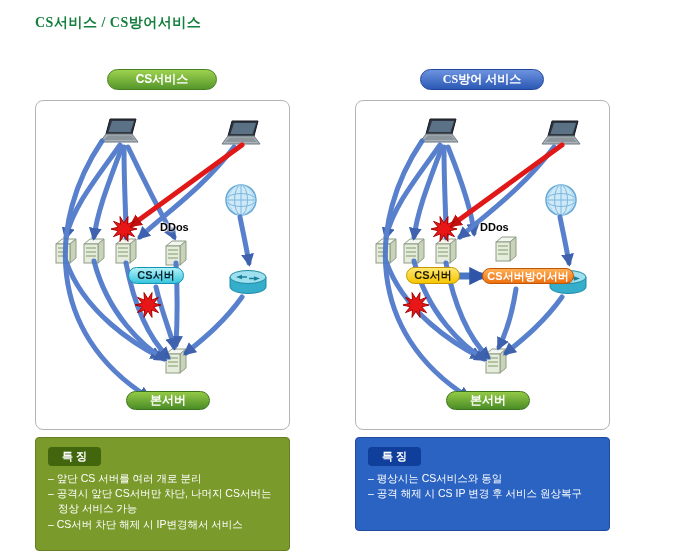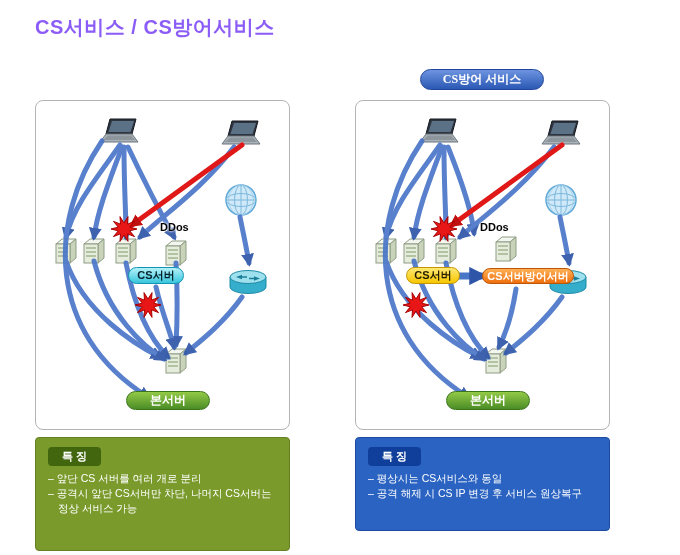--- a/index.html
+++ b/index.html
@@ -1,20 +1,20 @@
 <!DOCTYPE html>
 <html><head>
 <meta charset="utf-8">
 <style>
   * { margin:0; padding:0; box-sizing:border-box; }
   html,body { background:#fff; }
   body { font-family:"Liberation Sans","DejaVu Sans",sans-serif; }
   .stage { position:relative; width:680px; height:555px; background:#fff; overflow:hidden; }
 
-  .title { position:absolute; left:35px; top:14px; font-size:20px; font-weight:bold; color:#8b5cf6; letter-spacing:0.5px; }
+  .title { position:absolute; left:35px; top:14px; font-size:14px; font-weight:bold; color:#15803d; letter-spacing:0.5px;font-family:Liberation Serif, serif; }
 
   .badge { position:absolute; top:69px; height:21px; line-height:19px; text-align:center;
            color:#fff; font-weight:bold; font-size:12px; border-radius:11px; }
   .badge-green { left:107px; width:110px; background:linear-gradient(#9ed24f,#55962b); border:1px solid #46801f; }
   .badge-blue  { left:420px; width:124px; background:linear-gradient(#6d94e0,#2b58b4); border:1px solid #20459a;font-family:Liberation Serif, serif; }
 
   .panel { position:absolute; top:100px; width:255px; height:330px; background:#fff;
            border:1px solid #b4b4b4; border-radius:8px; }
   .panel-left  { left:35px; }
   .panel-right { left:355px; }
@@ -78,20 +78,21 @@
       <line x1="17" y1="2" x2="17" y2="32" stroke="#7db8dd"></line>
     </g>
     <polygon id="icon-burst" fill="#e81616" stroke="#a80000" stroke-width="1" points="26,13 18.7,14.85 23.5,20.6 16.5,17.85 17,25.4 13,19 9,25.4 9.5,17.85 2.5,20.6 7.3,14.85 0,13 7.3,11.15 2.5,5.4 9.5,8.15 9,0.6 13,7 17,0.6 16.5,8.15 23.5,5.4 18.7,11.15"></polygon>
   </defs>
 </svg>
 
 <div class="stage">
 
   <div class="title">CS서비스 / CS방어서비스</div>
 
+  <div class="badge badge-green">CS서비스</div>
   <div class="badge badge-blue">CS방어 서비스</div>
 
   <div class="panel panel-left">
     <svg class="diagram" viewBox="0 0 253 328" xmlns="http://www.w3.org/2000/svg">
       <defs>
         <marker id="abL" viewBox="0 0 10 10" refX="7" refY="5" markerWidth="2.6" markerHeight="2.6" orient="auto">
           <path d="M0,0 L10,5 L0,10 Z" fill="#2f55a8"></path>
         </marker>
         <marker id="arL" viewBox="0 0 10 10" refX="7" refY="5" markerWidth="2.6" markerHeight="2.6" orient="auto">
           <path d="M0,0 L10,5 L0,10 Z" fill="#c01010"></path>
@@ -181,20 +182,21 @@
     <div class="pill pill-yellow">CS서버</div>
     <div class="pill pill-orange">CS서버방어서버</div>
     <div class="pill pill-green">본서버</div>
   </div>
 
   <div class="features features-left">
     <span class="tab">특 징</span>
     <ul>
       <li>– 앞단 CS 서버를 여러 개로 분리</li>
       <li>– 공격시 앞단 CS서버만 차단, 나머지 CS서버는 정상 서비스 가능</li>
+      <li>– CS서버 차단 해제 시 IP변경해서 서비스</li>
     </ul>
   </div>
 
   <div class="features features-right">
     <span class="tab">특 징</span>
     <ul>
       <li>– 평상시는 CS서비스와 동일</li>
       <li>– 공격 해제 시 CS IP 변경 후  서비스 원상복구</li>
     </ul>
   </div>

